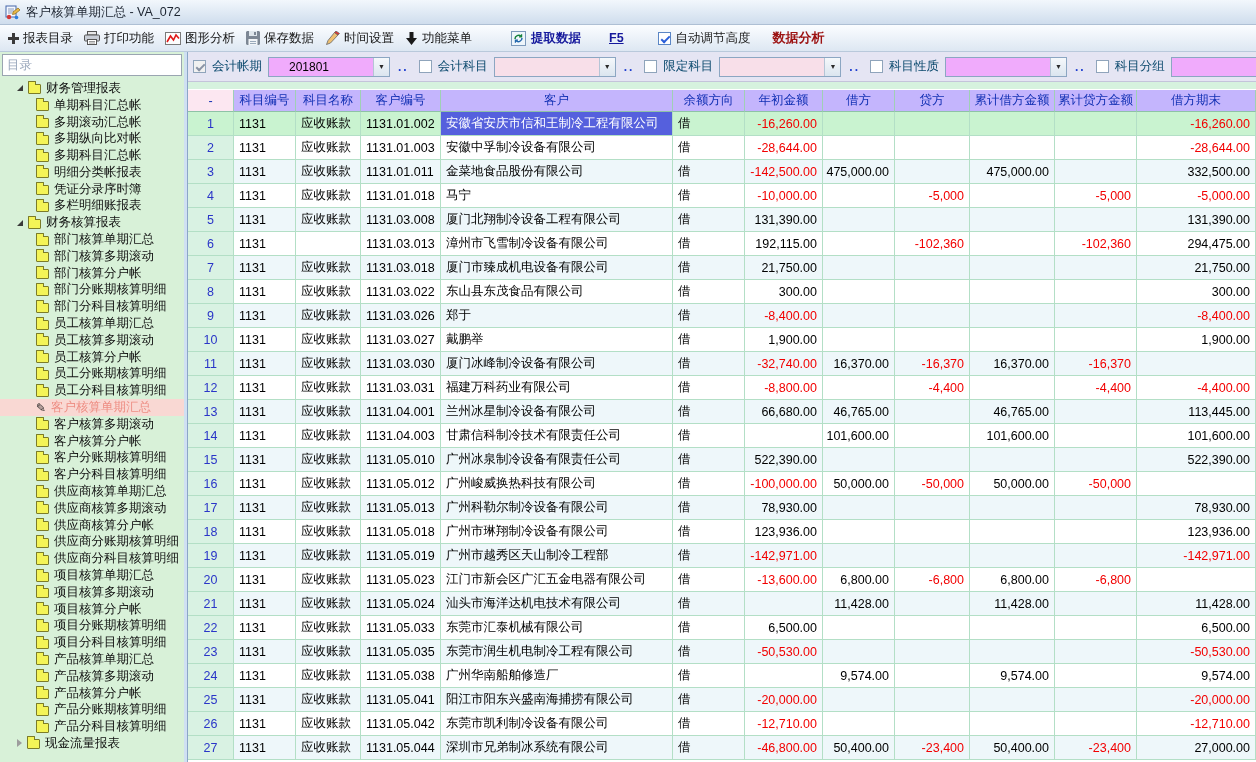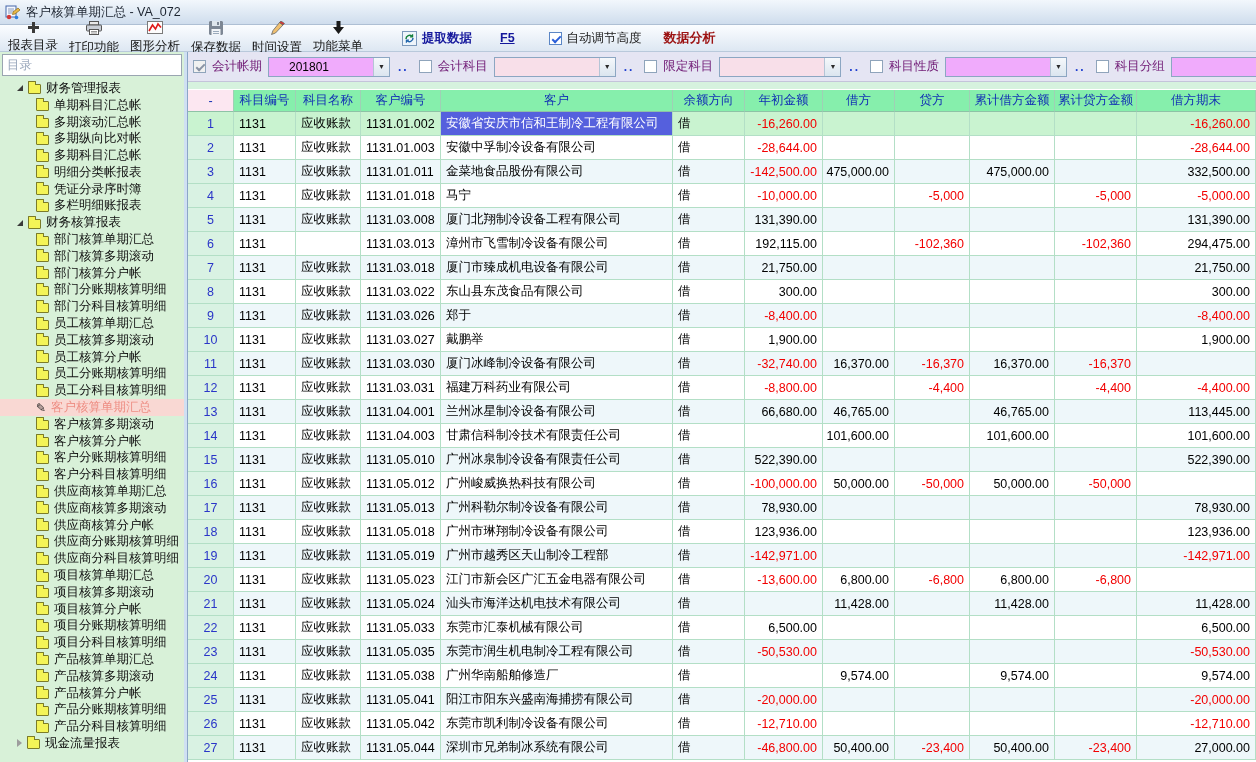--- a/index.html
+++ b/index.html
@@ -8,21 +8,21 @@
   .window { width:1256px; height:762px; background:#f0f0f0; display:flex; flex-direction:column; }
 
   
   .titlebar { height:25px; flex:none; display:flex; align-items:center; gap:5px; padding-left:5px;
     background:linear-gradient(#f2f7fc,#cfdded); border-bottom:1px solid #aebfd4; color:#1c2430; }
   .titlebar .ticon { display:flex; align-items:center; }
 
   
   .toolbar { height:27px; flex:none; display:flex; align-items:center; padding-left:8px;
     background:linear-gradient(#fbfdff,#dde7f2); border-bottom:1px solid #b9c9db; white-space:nowrap; }
-  .tbtn { display:flex; align-items:center; gap:4px; margin-right:11px; color:#151515; cursor:default;flex-direction:column; }
+  .tbtn { display:flex; align-items:center; gap:4px; margin-right:11px; color:#151515; cursor:default; }
   .tbtn svg { display:block; }
   .extract { display:flex; align-items:center; gap:5px; margin-left:28px; color:#15189c; font-weight:bold; }
   .extract .key { text-decoration:underline;padding-left:28px; }
   .autoheight { display:flex; align-items:center; gap:5px; margin-left:34px; color:#222;justify-content:flex-end; }
   .analysis { margin-left:22px; color:#9c1212; font-weight:bold; font-size:13px; }
 
   
   .cb { position:relative; width:13px; height:13px; background:#fff; border:1px solid #8fa4bb; flex:none; display:inline-block; }
   .cb.blue { border-color:#5b86c5; }
   .cb.checked::after { content:""; position:absolute; left:2px; top:3px; width:7px; height:3px;
@@ -52,34 +52,34 @@
 
   .splitter { width:4px; flex:none; background:#cfe0f2; border-right:1px solid #8ba6c6; }
 
   
   .content { width:1068px; flex:none; display:flex; flex-direction:column; min-height:0; }
 
   
   .filterbar { height:30px; flex:none; background:#e5e5f3; border-bottom:1px solid #c4c4da;
     display:flex; align-items:center; padding-left:5px; overflow:hidden; white-space:nowrap; }
   .fgroup { display:inline-flex; align-items:center; gap:6px; margin-right:10px; flex:none; }
-  .flabel { color:#701a75; }
+  .flabel { color:#0c4a6e; }
   .combo { width:122px; height:20px; border:1px solid #8ca6c2; background:#fff; display:flex; align-items:center; flex:none; }
   .combo.blue { background:#f0abfc;padding-left:16px; }
   .combo.pink { background:#f8dfe9; }
   .combo .cval { flex:1; padding-left:4px; color:#000; font-size:12px; overflow:hidden; }
   .combo .carrow { width:16px; height:100%; flex:none; display:flex; align-items:center; justify-content:center;
     font-size:7px; color:#2a2a2a; background:linear-gradient(#f5f8fb,#dbe5ef); border-left:1px solid #b5c5d6; }
   .more { color:#1f3fd0; font-weight:bold; letter-spacing:2px; font-size:12px; margin-left:2px; }
 
   
   .gridwrap { flex:1; background:#fff; display:flex; flex-direction:column; min-height:0; }
   .strip { height:8px; flex:none; background:#d6f2de; border-bottom:1px solid #ffffff; }
   .ghead { height:22px; flex:none; display:flex; }
-  .hc { flex:none; background:#86efac; color:#1230b4; display:flex; align-items:center; justify-content:center;
+  .hc { flex:none; background:#c4b5fd; color:#1230b4; display:flex; align-items:center; justify-content:center;
     border-right:1px solid #9fd0b5; border-bottom:1px solid #8ec2a6; font-size:12.5px; overflow:hidden; }
   .hc.c0 { background:#fce7f1; }
   .gbody { flex:1; overflow:hidden; }
   .trow { height:24px; display:flex; background:#fff; }
   .trow.alt { background:#eef7fa; }
   .trow.sel { background:#c9f3d0; }
   .dc { flex:none; display:flex; align-items:center; padding:0 5px; overflow:hidden; white-space:nowrap;
     border-right:1px solid #b3dfc6; border-bottom:1px solid #b3dfc6; color:#000; font-size:12.5px; }
   .dc.c0 { justify-content:center; color:#2a35c8; background:#d9f2e3; }
   .trow.sel .dc.c0 { background:#c9f3d0; }

